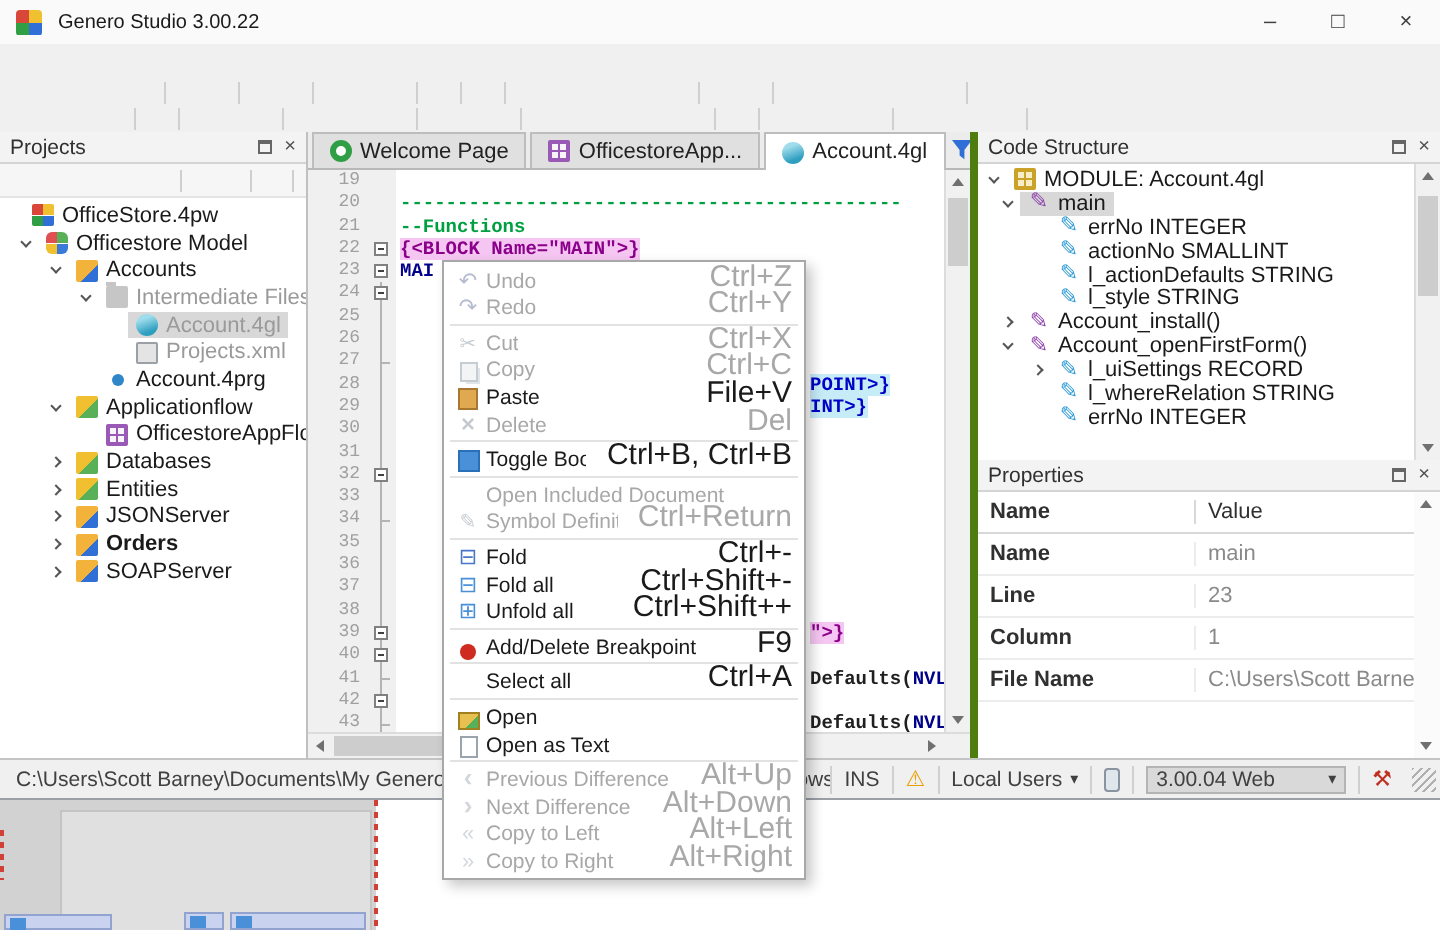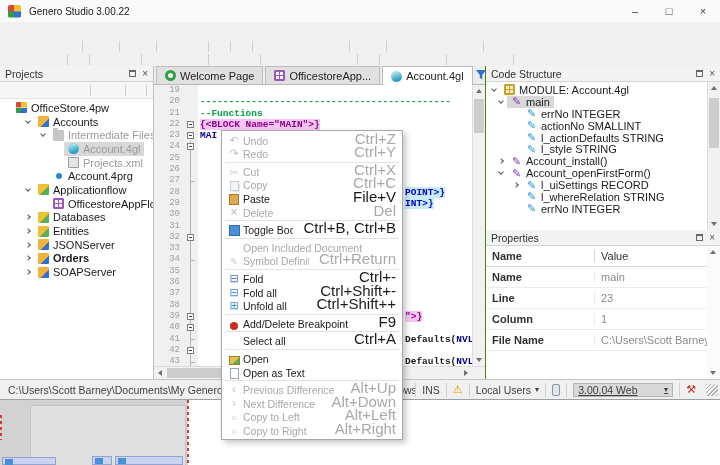--- a/index.html
+++ b/index.html
@@ -20,21 +20,21 @@
 
 .toolbar { display:flex; align-items:center; padding:0 4px; flex:none; }
 .tb1 { height:14px; } .tb2 { height:13px; }
 .tbi { width:15px; height:13px; display:flex; align-items:center; justify-content:center; font-size:10px; line-height:1; flex:none; }
 .tb-sep { width:1px; height:11px; background:#cfcfcf; margin:0 3px; flex:none; }
 
 
 .content { flex:1; display:flex; min-height:0; }
 .panel-left { width:154px; flex:none; background:#fff; border-right:1px solid #c0c0c0; display:flex; flex-direction:column; }
 .panel-center { flex:1; min-width:0; display:flex; flex-direction:column; background:#fff; }
-.panel-right { width:235px; flex:none; border-left:1px solid #4d7c0f; display:flex; flex-direction:column; background:#fff; }
+.panel-right { width:235px; flex:none; border-left:4px solid #4d7c0f; display:flex; flex-direction:column; background:#fff; }
 
 .panel-header { height:16px; flex:none; background:#f3f3f3; border-bottom:1px solid #d4d4d4; display:flex; align-items:center; padding:0 5px; }
 .panel-title { font-size:10.5px; color:#303030; }
 .ph-icons { margin-left:auto; display:flex; align-items:center; gap:6px; }
 .pin-icon { width:7px; height:7px; border:1px solid #666; border-top:2px solid #666; display:inline-block; }
 .x-icon { font-size:10px; color:#505050; line-height:1; }
 
 .panel-tools { height:17px; flex:none; display:flex; align-items:center; background:#f6f6f6; border-bottom:1px solid #e4e4e4; padding:0 3px; }
 .panel-tools .tbi { width:14px; }
 
@@ -117,21 +117,21 @@
 .prow.phead { border-bottom-color:#d8d8d8; }
 
 
 .statusbar { height:20px; flex:none; background:#f0f0f0; border-top:1px solid #c4c4c4; display:flex; align-items:center; font-size:10.5px; color:#404040; }
 .sb-path { flex:1; min-width:0; padding-left:8px; white-space:nowrap; overflow:hidden; }
 .sb-seg { padding:0 6px; border-left:1px solid #d0d0d0; height:14px; display:flex; align-items:center; flex:none; white-space:nowrap; }
 .sb-eol { width:48px; overflow:hidden; }
 .sb-warn { color:#e8a000; font-size:11px; }
 .arr-down { font-size:8px; color:#404040; margin-left:4px; }
 .sb-device { width:8px; height:12px; border:1px solid #8a94a0; border-radius:2px; background:#dfe6ec; }
-.sb-version { width:100px; background:#d9d9d9; border:1px solid #b4b4b4; height:14px; display:flex; align-items:center; padding:0 4px;text-decoration:underline; }
+.sb-version { width:100px; background:#d9d9d9; border:1px solid #b4b4b4; height:14px; display:flex; align-items:center; padding:0 4px; }
 .sb-version .arr-down { margin-left:auto; }
 .sb-tool { color:#c03020; font-size:11px; }
 .sb-grip { width:12px; height:12px; margin:0 2px 0 4px; background:repeating-linear-gradient(135deg,#b0b0b0 0 1px,transparent 1px 3px); flex:none; }
 
 
 .bottom-area { position:relative; height:65px; background:#fff; }
 .ba-left { position:absolute; left:0; top:0; width:188px; height:65px; background:#d2d2d2; }
 .ba-panel { position:absolute; left:30px; top:5px; width:156px; height:60px; background:#e0e0e0; border:1px solid #c4c4c4; border-bottom:none; }
 .ba-chip { position:absolute; background:#c9d3f0; border:1px solid #93a3cf; }
 .ba-chip::before { content:""; position:absolute; left:2px; top:1px; width:8px; height:6px; background:#4a90d9; }
@@ -318,20 +318,29 @@
 
         <div class="trow" style="padding-left: 0px;">
               <span class="chev-slot">
                 <span class="chev none"></span>
               </span>
               <span class="row-core">
                 <span class="ic ic-quad"></span>
                 <span>OfficeStore.4pw</span>
               </span>
             </div>
+            <div class="trow" style="padding-left: 7px;">
+              <span class="chev-slot">
+                <span class="chev exp"></span>
+              </span>
+              <span class="row-core">
+                <span class="ic ic-model"></span>
+                <span>Officestore Model</span>
+              </span>
+            </div>
             <div class="trow" style="padding-left: 22px;">
               <span class="chev-slot">
                 <span class="chev exp"></span>
               </span>
               <span class="row-core">
                 <span class="ic ic-two"></span>
                 <span>Accounts</span>
               </span>
             </div>
             <div class="trow grayed" style="padding-left: 37px;">

